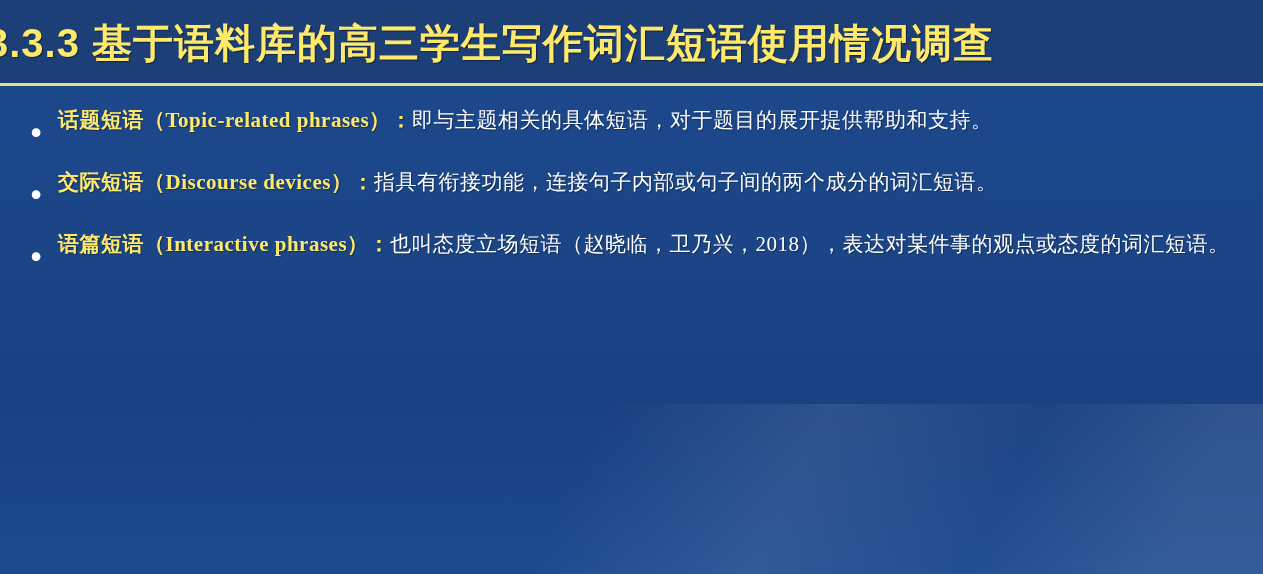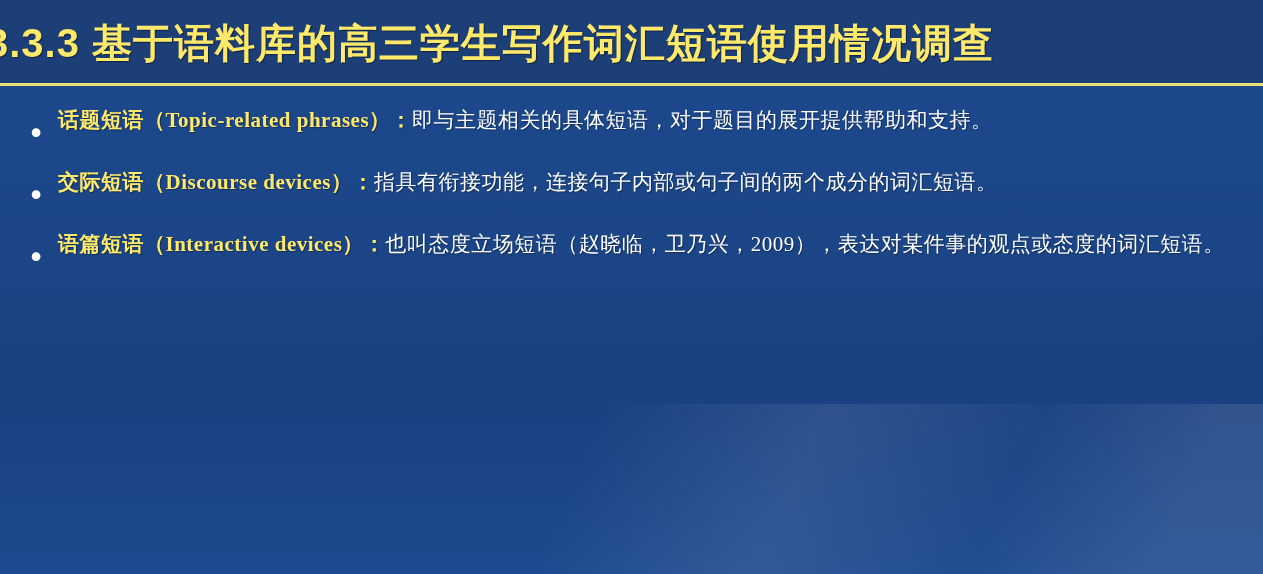--- a/index.html
+++ b/index.html
@@ -114,18 +114,18 @@
     <div class="bullet-row">
       <div class="bullet-mark">•</div>
       <div class="bullet-text">
         <span class="lead">交际短语</span><span class="lead">（</span><span class="en">Discourse devices</span><span class="lead">）</span><span class="lead">：</span><span>指具有衔接功能，连接句子内部或句子间的两个成分的词汇短语。</span>
       </div>
     </div>
 
     <div class="bullet-row">
       <div class="bullet-mark">•</div>
       <div class="bullet-text">
-        <span class="lead">语篇短语</span><span class="lead">（</span><span class="en">Interactive devices</span><span class="lead">）</span><span class="lead">：</span><span>也叫态度立场短语（赵晓临，卫乃兴，</span><span class="num">2009</span><span>），表达对某件事的观点或态度的词汇短语。</span>
+        <span class="lead">语篇短语</span><span class="lead">（</span><span class="en">Interactive phrases</span><span class="lead">）</span><span class="lead">：</span><span>也叫态度立场短语（赵晓临，卫乃兴，</span><span class="num">2018</span><span>），表达对某件事的观点或态度的词汇短语。</span>
       </div>
     </div>
 
   </div>
 </div>
 
 </body></html>

